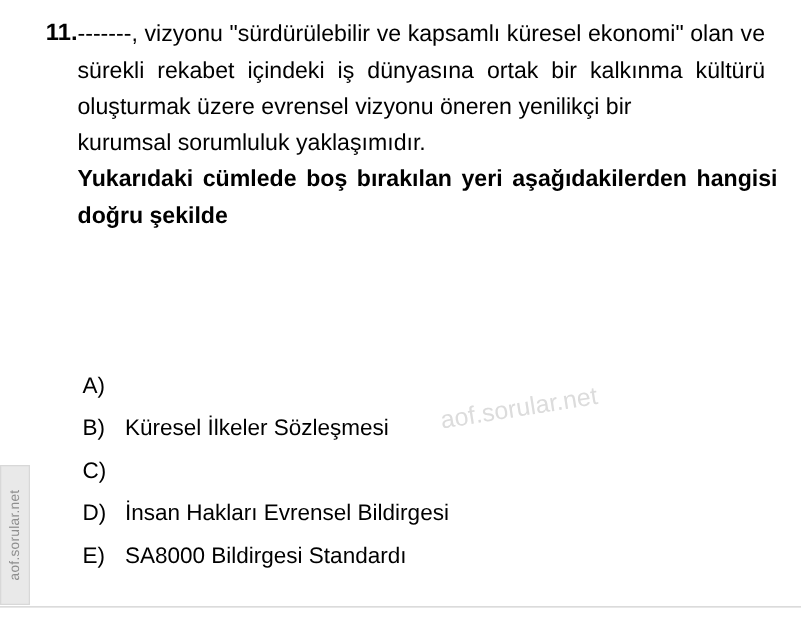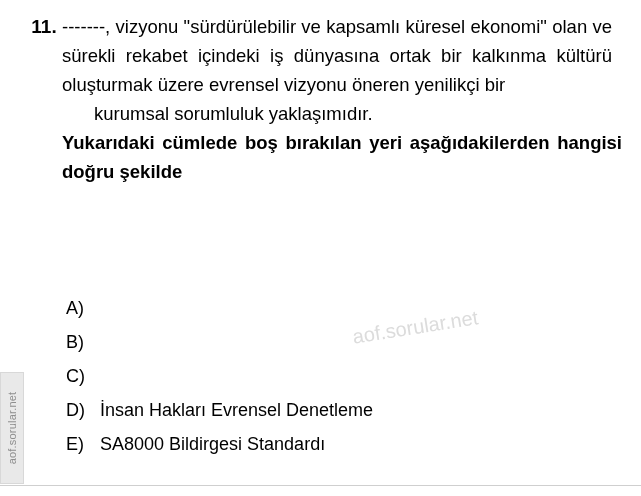--- a/index.html
+++ b/index.html
@@ -68,37 +68,36 @@
   .q-row {
     display: flex;
     align-items: flex-start;
   }
 
   .q-number {
     font-size: 19px;
     font-weight: bold;
     width: 42px;
     flex: 0 0 42px;
-    text-align: center;
+    text-align: right;
     padding-left: 6px;
     box-sizing: border-box;
     line-height: 29px;
   }
 
   .q-text {
     flex: 1 1 auto;
     font-size: 18.5px;
     line-height: 29px;
     text-align: justify;
     text-justify: inter-word;
     padding-right: 8px;
   }
   .q-text .last-line {
     display: block;
-    margin-left: 32px;
   }
 
   .q-prompt {
     margin-left: 42px;
     width: 560px;
     font-size: 18.5px;
     font-weight: bold;
     line-height: 29px;
     text-align: justify;
     text-justify: inter-word;
@@ -164,27 +163,28 @@
       <span>aşağıdakilerden hangisi doğru şekilde</span>
     </div>
   </div>
 
   <div class="options">
     <div class="option">
       <span class="option-letter">A)</span>
     </div>
     <div class="option">
       <span class="option-letter">B)</span>
+      <span class="option-text">Küresel İlkeler Sözleşmesi</span>
     </div>
     <div class="option">
       <span class="option-letter">C)</span>
     </div>
     <div class="option">
       <span class="option-letter">D)</span>
-      <span class="option-text">İnsan Hakları Evrensel Denetleme</span>
+      <span class="option-text">İnsan Hakları Evrensel Bildirgesi</span>
     </div>
     <div class="option">
       <span class="option-letter">E)</span>
       <span class="option-text">SA8000 Bildirgesi Standardı</span>
     </div>
   </div>
 
   <div class="bottom-rule"></div>
 </div>
 

